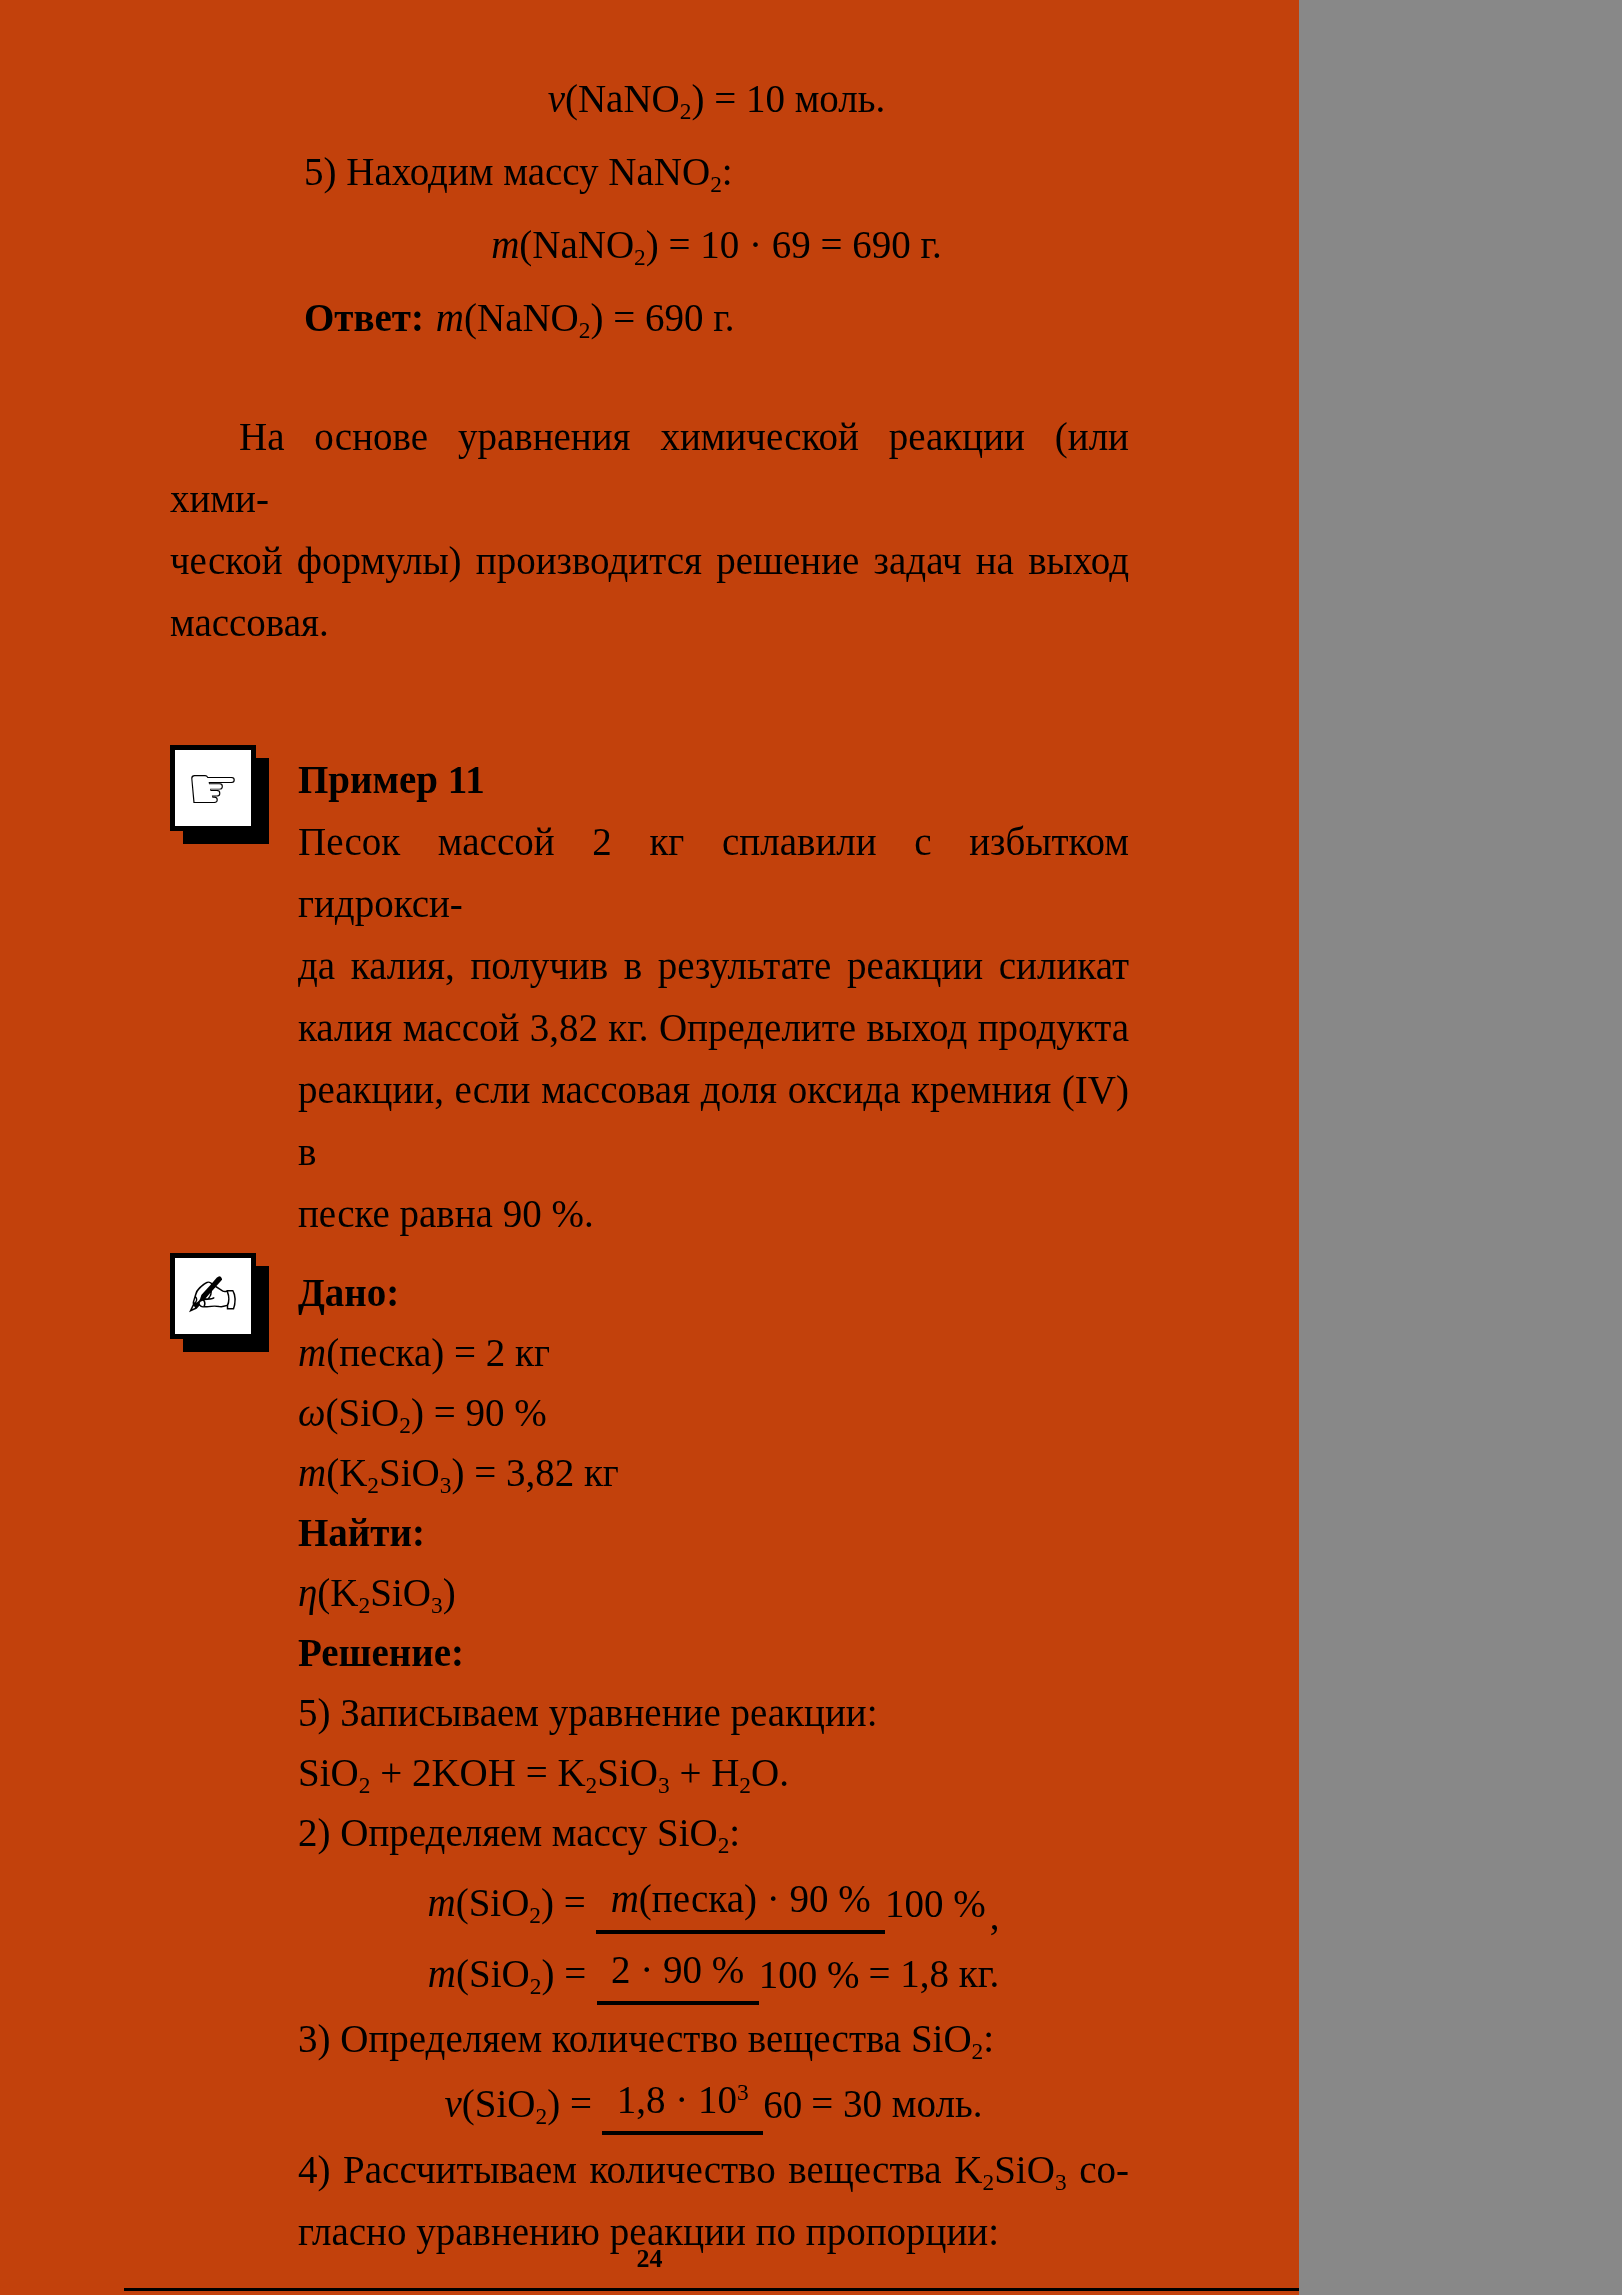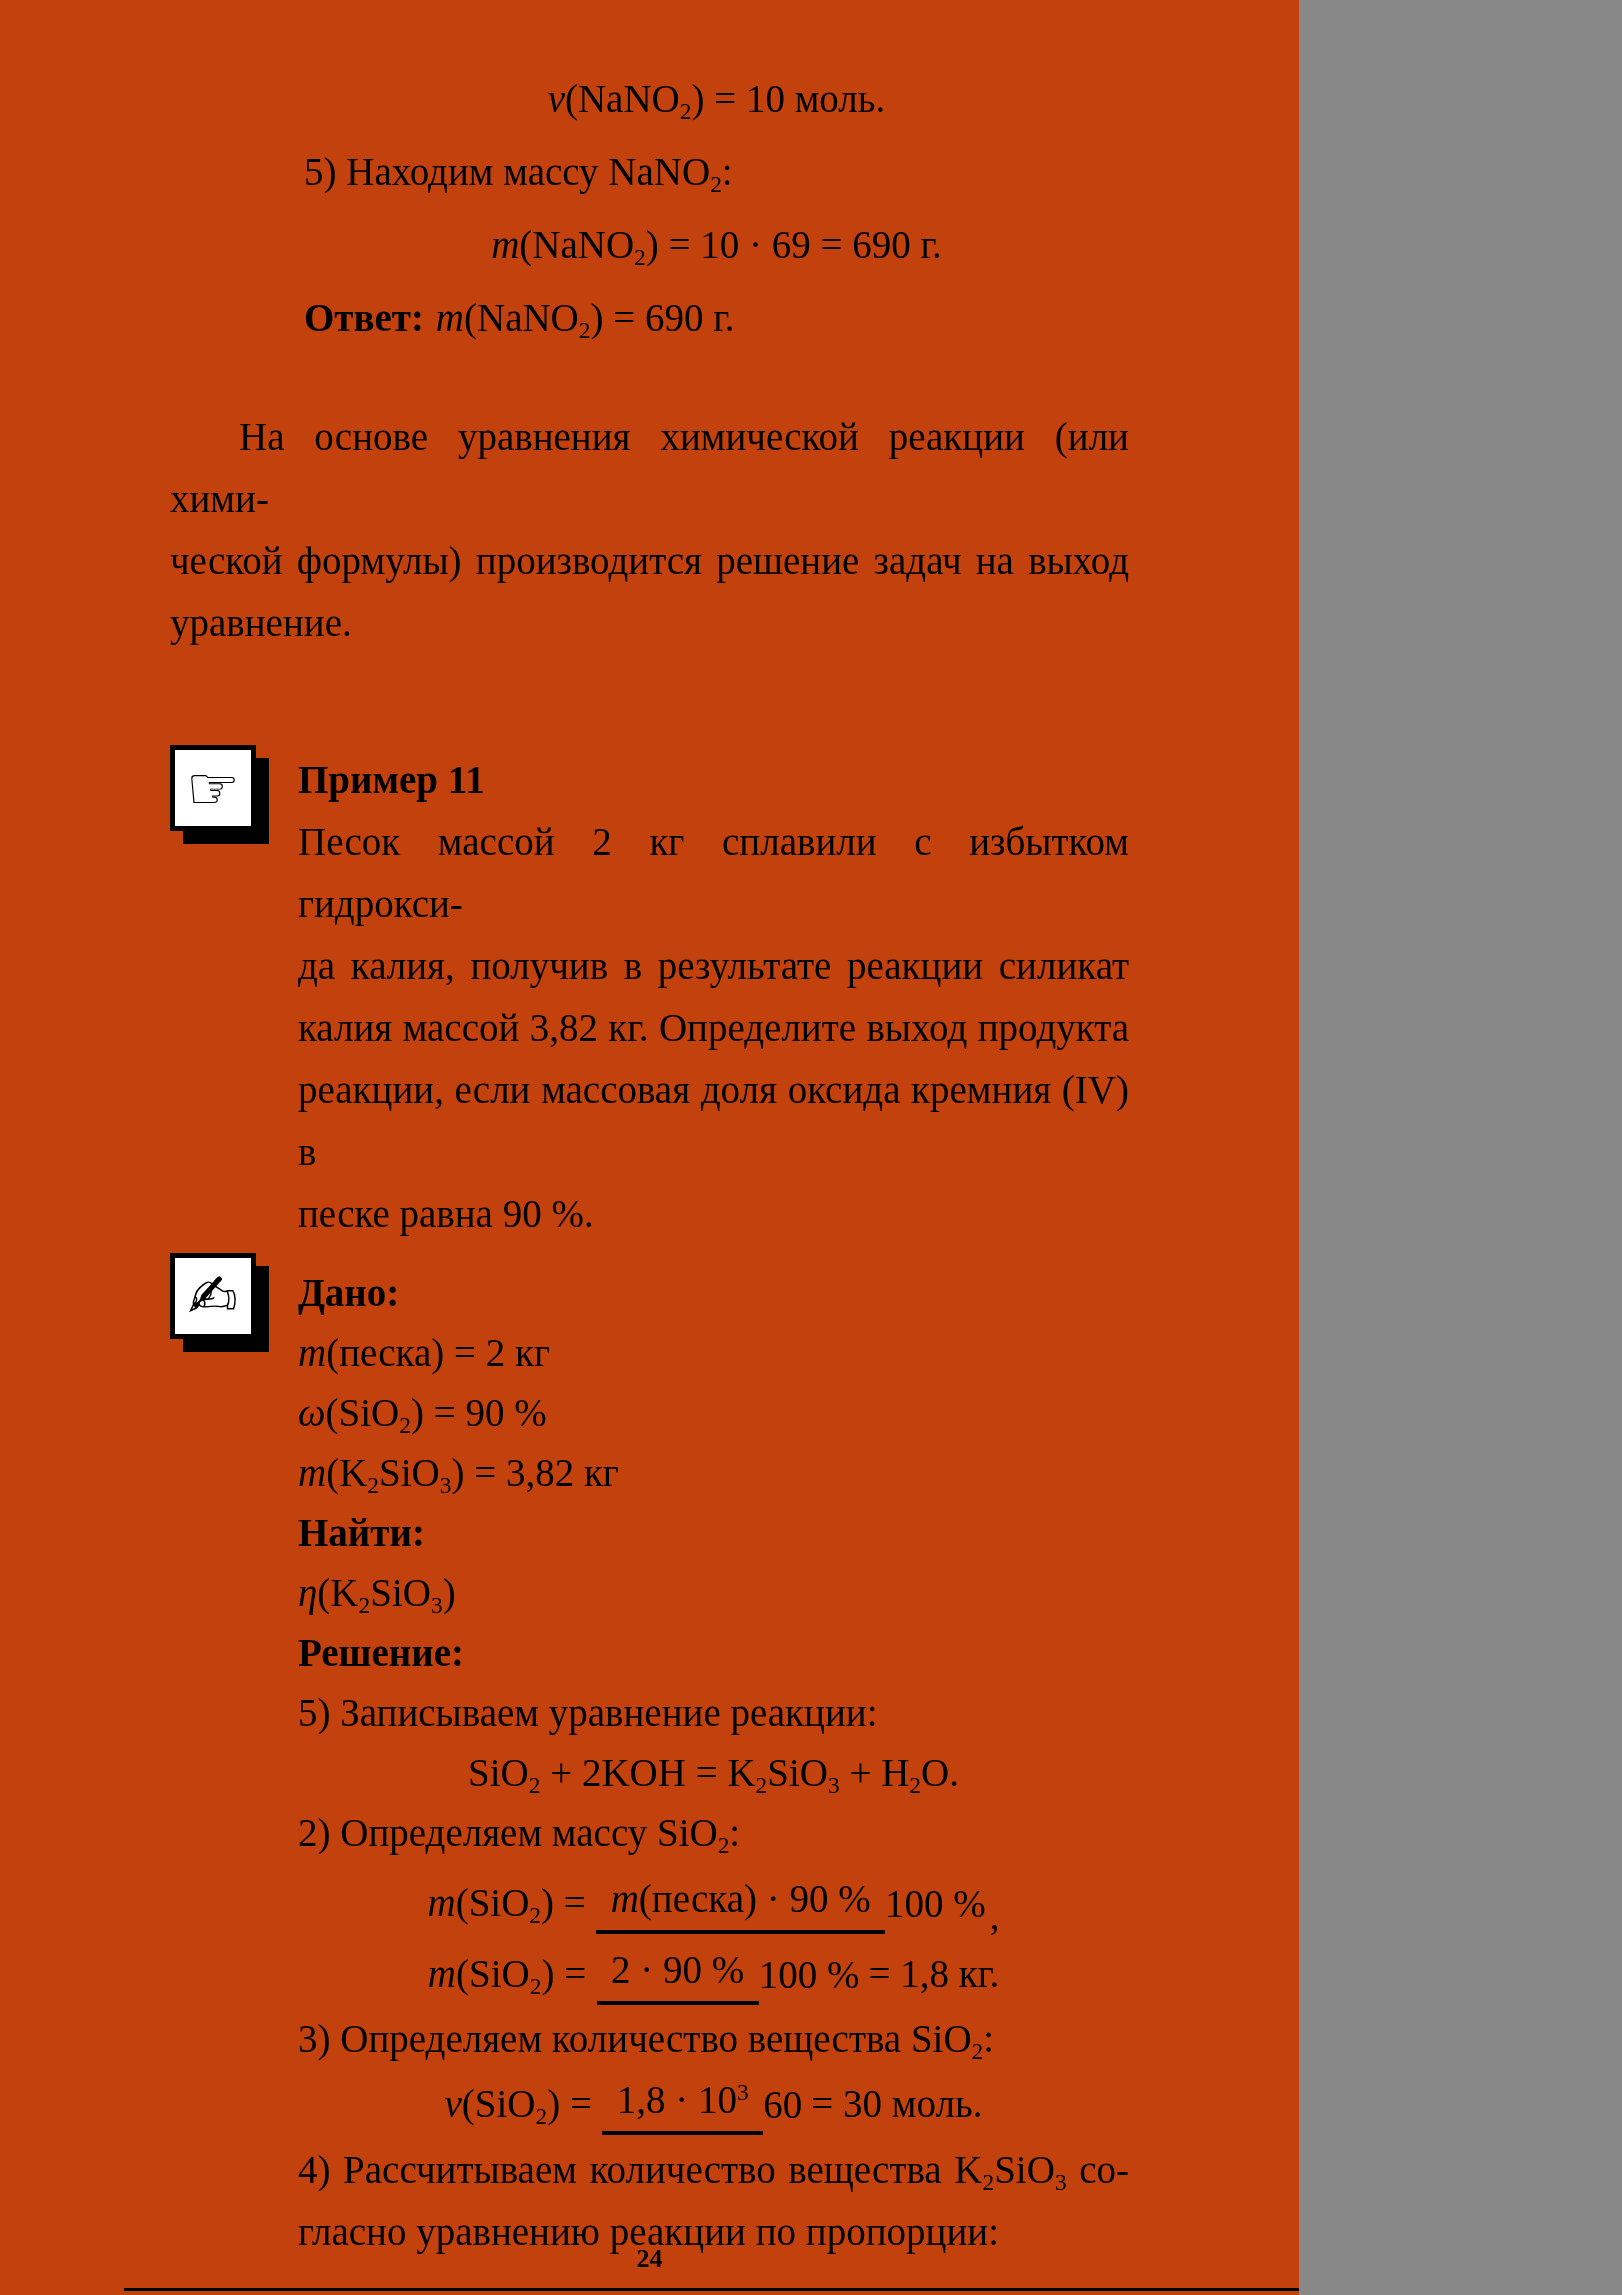--- a/index.html
+++ b/index.html
@@ -35,21 +35,21 @@
   }
   .exblock .iconbox{top:-3.9px;}
   .danoblock .iconbox{top:-10.5px;}
   .glyph{font-family:"DejaVu Sans",sans-serif;font-size:60px;line-height:1;}
 
   .extitle{line-height:62px;}
   .jlines .tline{line-height:62px;text-align:justify;text-align-last:justify;}
   .jlines .tline:last-child{text-align-last:left;}
 
   .danoblock .line{line-height:60px;}
-  .danoblock .center{text-align:center;}
+  .danoblock .center{}
 
   
   .formula-row{display:flex;justify-content:center;align-items:center;margin:3.9px 0;}
   .formula-row .lhs{margin-right:10.5px;white-space:nowrap;}
   .formula-row .rhs{margin-left:9.2px;white-space:nowrap;}
   .formula-row .rhs.comma{margin-left:3.9px;padding-top:26px;}
   .frac{display:inline-flex;align-items:center;}
   .frac .num{line-height:56px;padding:0 14.4px 2.6px 14.4px;border-bottom:4.6px solid #000;white-space:nowrap;}
   .frac .den{line-height:56px;padding-top:2.6px;white-space:nowrap;}
 
@@ -76,21 +76,21 @@
         <span><i>m</i>(NaNO<sub>2</sub>) = 10 · 69 = 690 г.</span>
       </div>
       <div class="listind">
         <span class="b">Ответ:</span><span class="answer-val"><i>m</i>(NaNO<sub>2</sub>) = 690 г.</span>
       </div>
     </div>
 
     <div class="para jlines">
         <div class="tline">На основе уравнения химической реакции (или хими-</div>
         <div class="tline">ческой формулы) производится решение задач на выход</div>
-        <div class="tline">уравнение.</div>
+        <div class="tline">массовая.</div>
       </div>
 
     <div class="exblock">
       <div class="iconbox">
         <span class="glyph">☞</span>
       </div>
       <div class="extitle b">Пример 11</div>
       <div class="jlines">
           <div class="tline">Песок массой 2 кг сплавили с избытком гидрокси-</div>
           <div class="tline">да калия, получив в результате реакции силикат</div>

